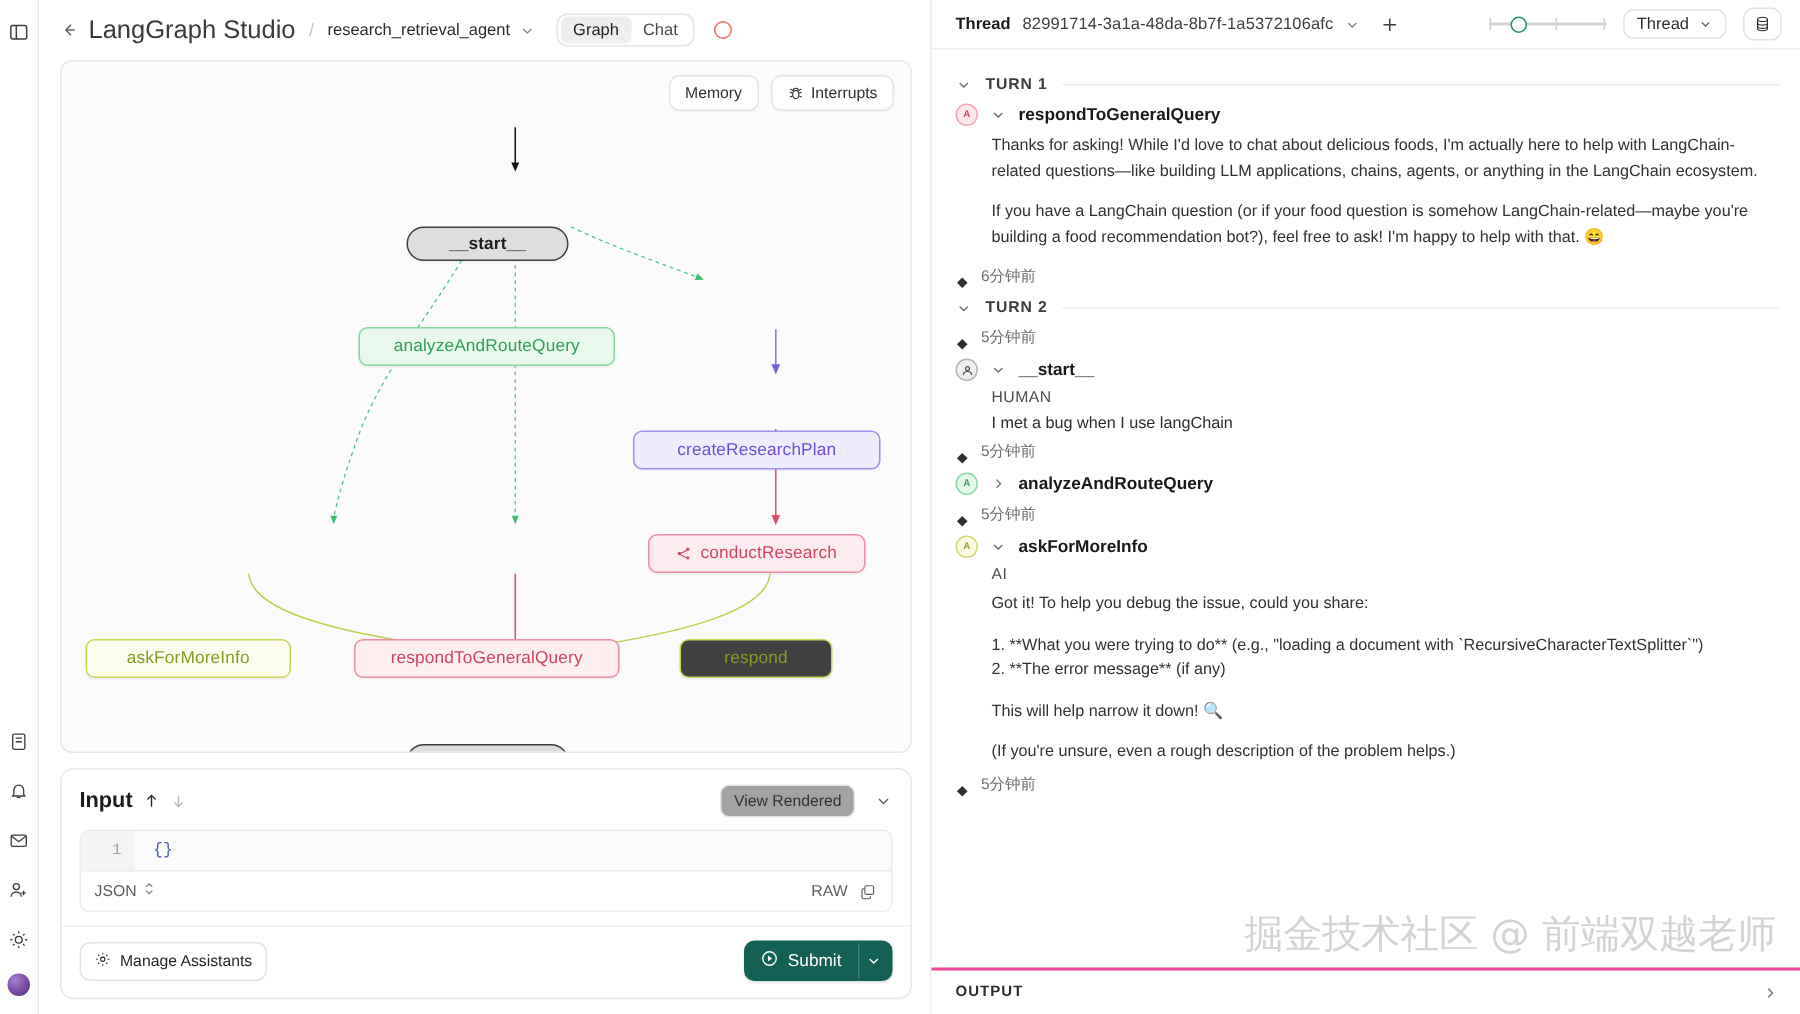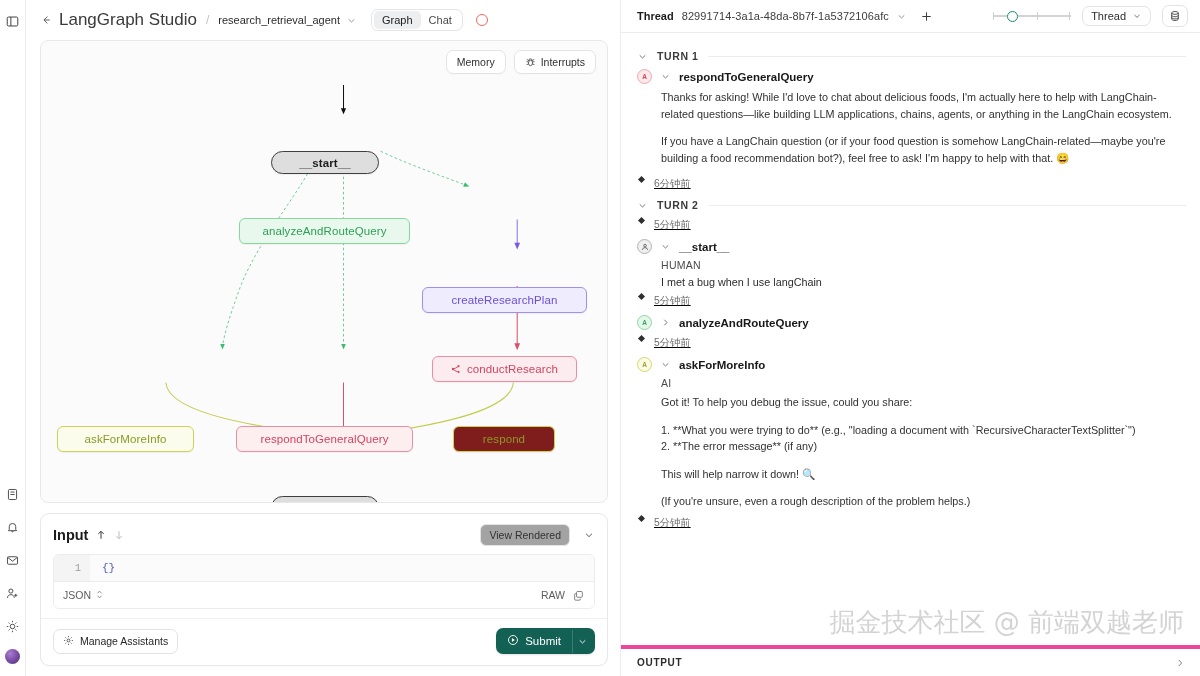--- a/index.html
+++ b/index.html
@@ -214,26 +214,26 @@
          font-size:6.5px; font-weight:700; border-radius:50%; }
   .mchev { color:#6d6d6d; display:flex; cursor:pointer; }
   .mname { font-size: 11.5px; font-weight:700; color:#181818; cursor:pointer; }
 
   .msg-body { padding-left: 24px; }
   .ptext { font-size: 10.8px; line-height: 16.5px; color: #313131; margin-bottom: 11px; }
   .ptext.tight { margin-bottom: 0; }
   .role { font-size: 10.5px; color:#4a4a4a; padding-left:24px; margin: 1px 0 5px 0; letter-spacing:.3px;}
   .humtext { font-size: 10.8px; color:#2c2c2c; padding-left:24px; margin-bottom: 6px; }
 
-  .tstamp { display:flex; align-items:flex-start; gap:10px; margin: 6px 0 7px 0; text-decoration: underline; }
+  .tstamp { display:flex; align-items:flex-end; gap:10px; margin: 6px 0 7px 0; }
   .tdot { width:5px; height:5px; background:#2f2f2f; transform:rotate(45deg); margin-left:2px; flex:0 0 5px;}
   .ttext { font-size: 10.3px; color:#6d6d6d; }
 
   .output-bar {
-    height: 31px; flex:0 0 31px; border-top:4px solid #ec4899;
+    height: 31px; flex:0 0 31px; border-top:2px solid #ec4899;
     display:flex; align-items:center; padding: 0 14px 0 16px;
     background:#fff; position:relative; z-index:4;
   }
   .out-label { font-size:10px; font-weight:700; letter-spacing:.7px; color:#2b2b2b; }
   .out-chev { margin-left:auto; color:#7d7d7d; display:flex; cursor:pointer; }
 
   .watermark {
     position:absolute; right: 16px; bottom: 36px;
     font-size: 26px; color: rgba(120,120,120,.33);
     white-space: nowrap; pointer-events:none; z-index: 6;
@@ -405,21 +405,21 @@
       </div>
 
       <div class="node" style="left:16px; top:385px; width:137px; height:26px; background:#fbfcec; border-color:#ccd455; color:#8a9a26;">
         <span>askForMoreInfo</span>
       </div>
 
       <div class="node" style="left:195px; top:385px; width:177px; height:26px; background:#fdeeef; border-color:#ea8fa3; color:#d0455f;">
         <span>respondToGeneralQuery</span>
       </div>
 
-      <div class="node" style="left:412px; top:385px; width:102px; height:26px; background:#7f1d1d; border-color:#ccd455; color:#8a9a26;">
+      <div class="node" style="left:412px; top:385px; width:102px; height:26px; background:#404040; border-color:#ccd455; color:#8a9a26;">
         <span>respond</span>
       </div>
 
       <div class="node pill" style="left:230px; top:455px; width:108px; height:23px; background:#dedede; border-color:#3f3f3f; color:#1d1d1d; font-weight:700;">
         <span>__end__</span>
       </div>
     </div>
 
     <div class="input-card">
       <div class="input-head">

